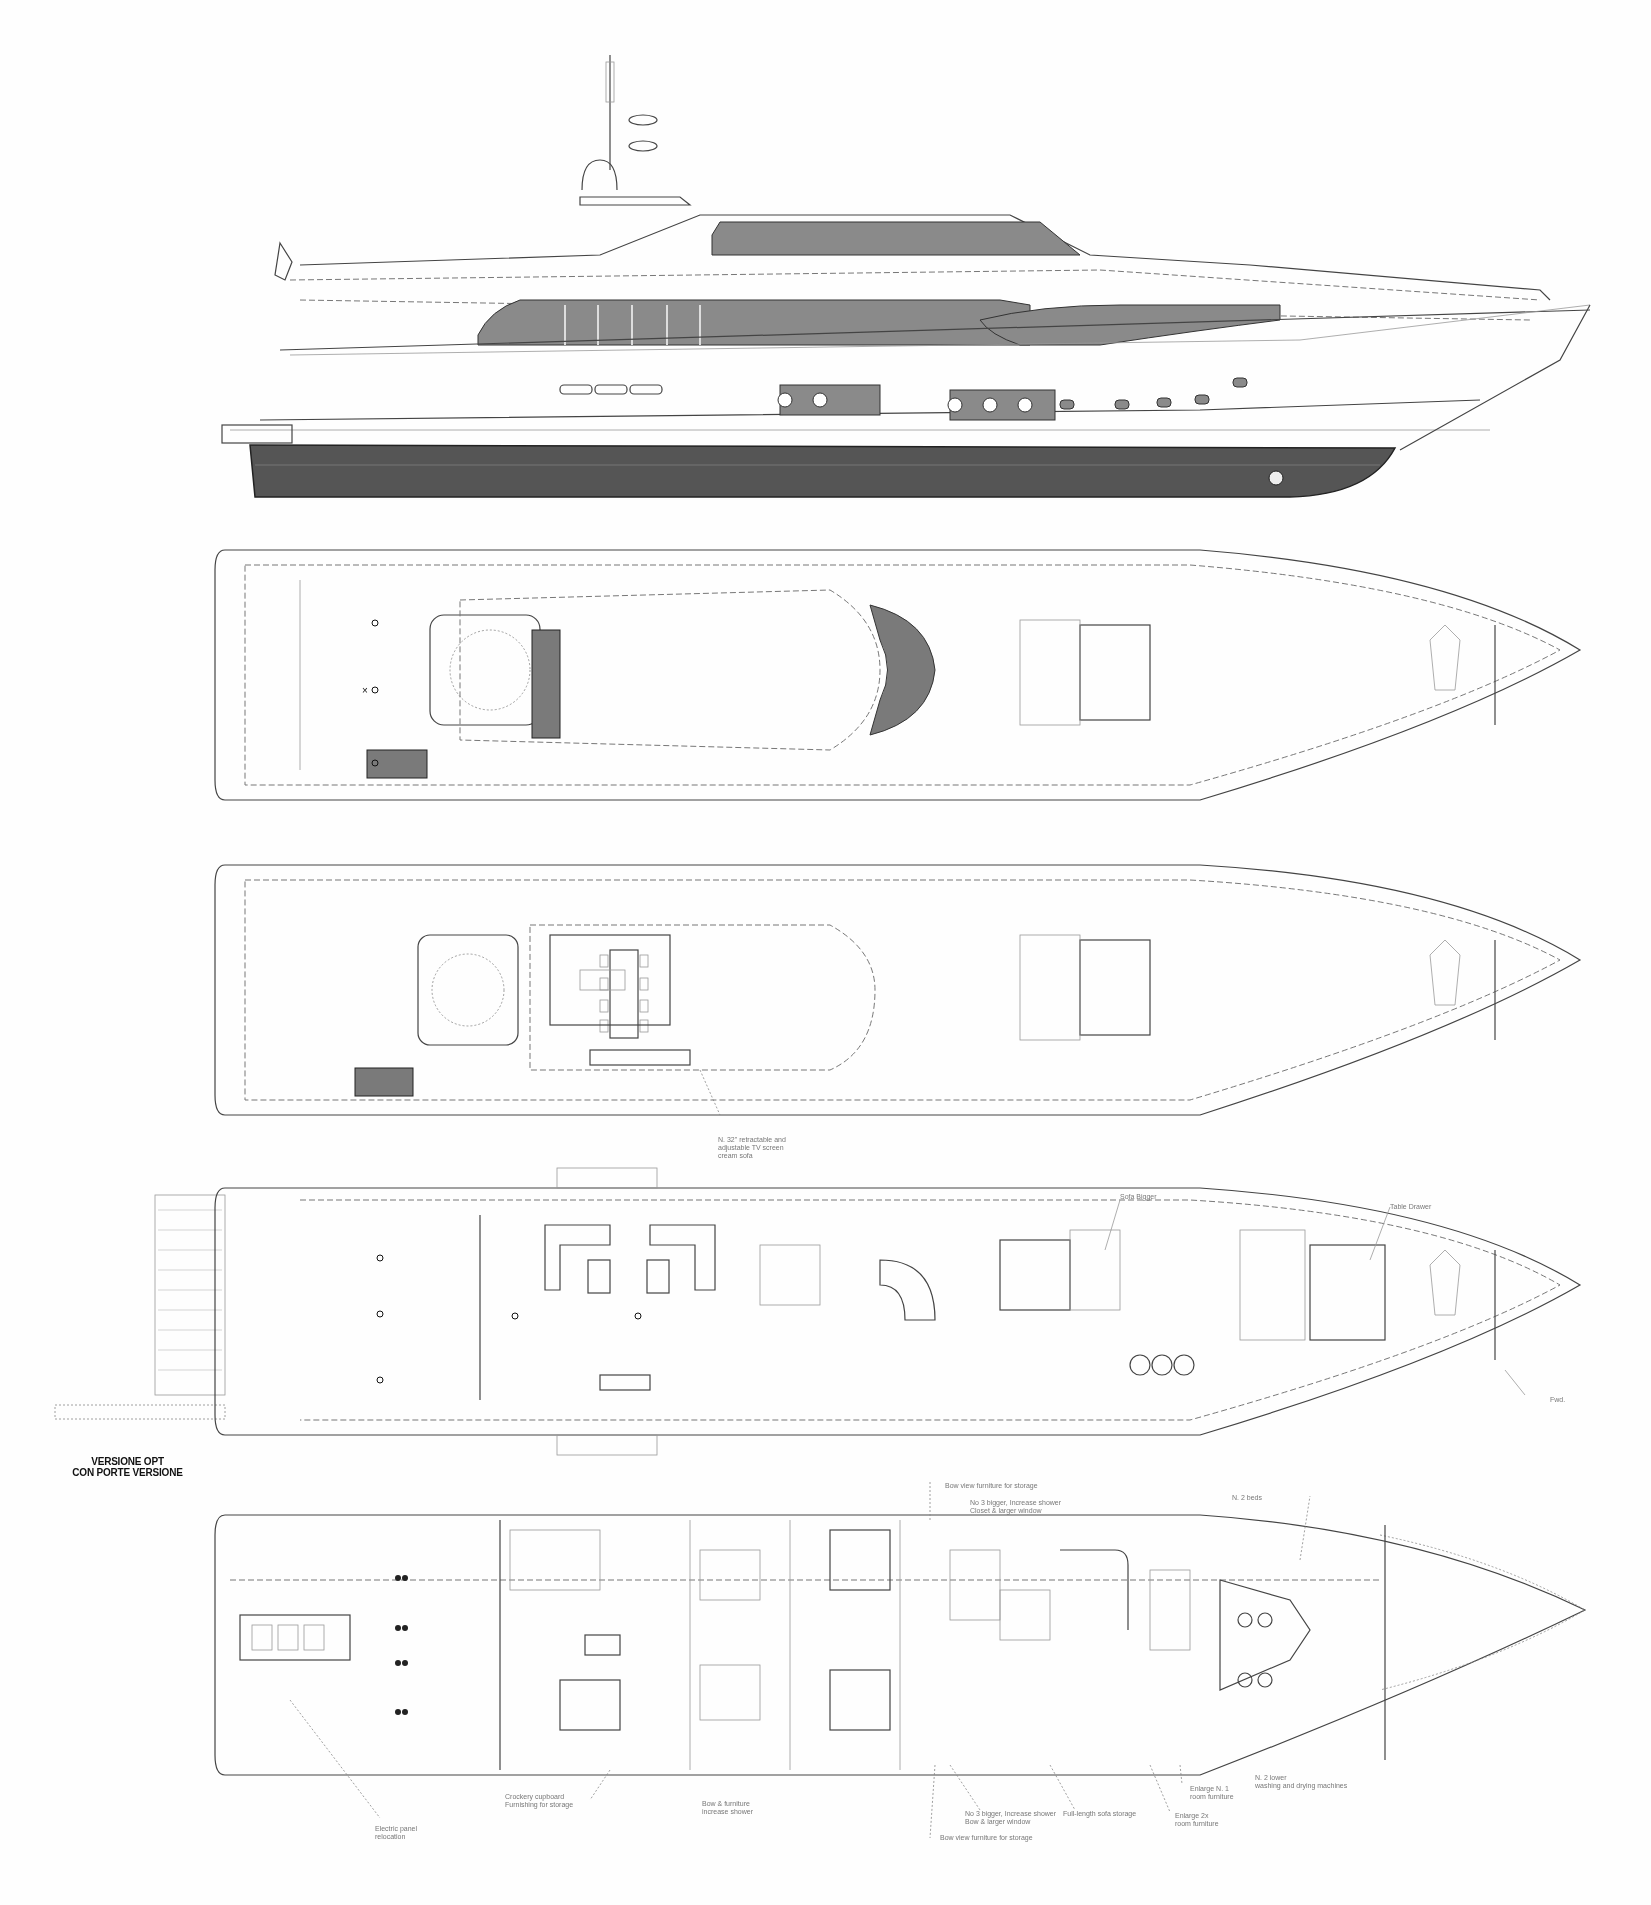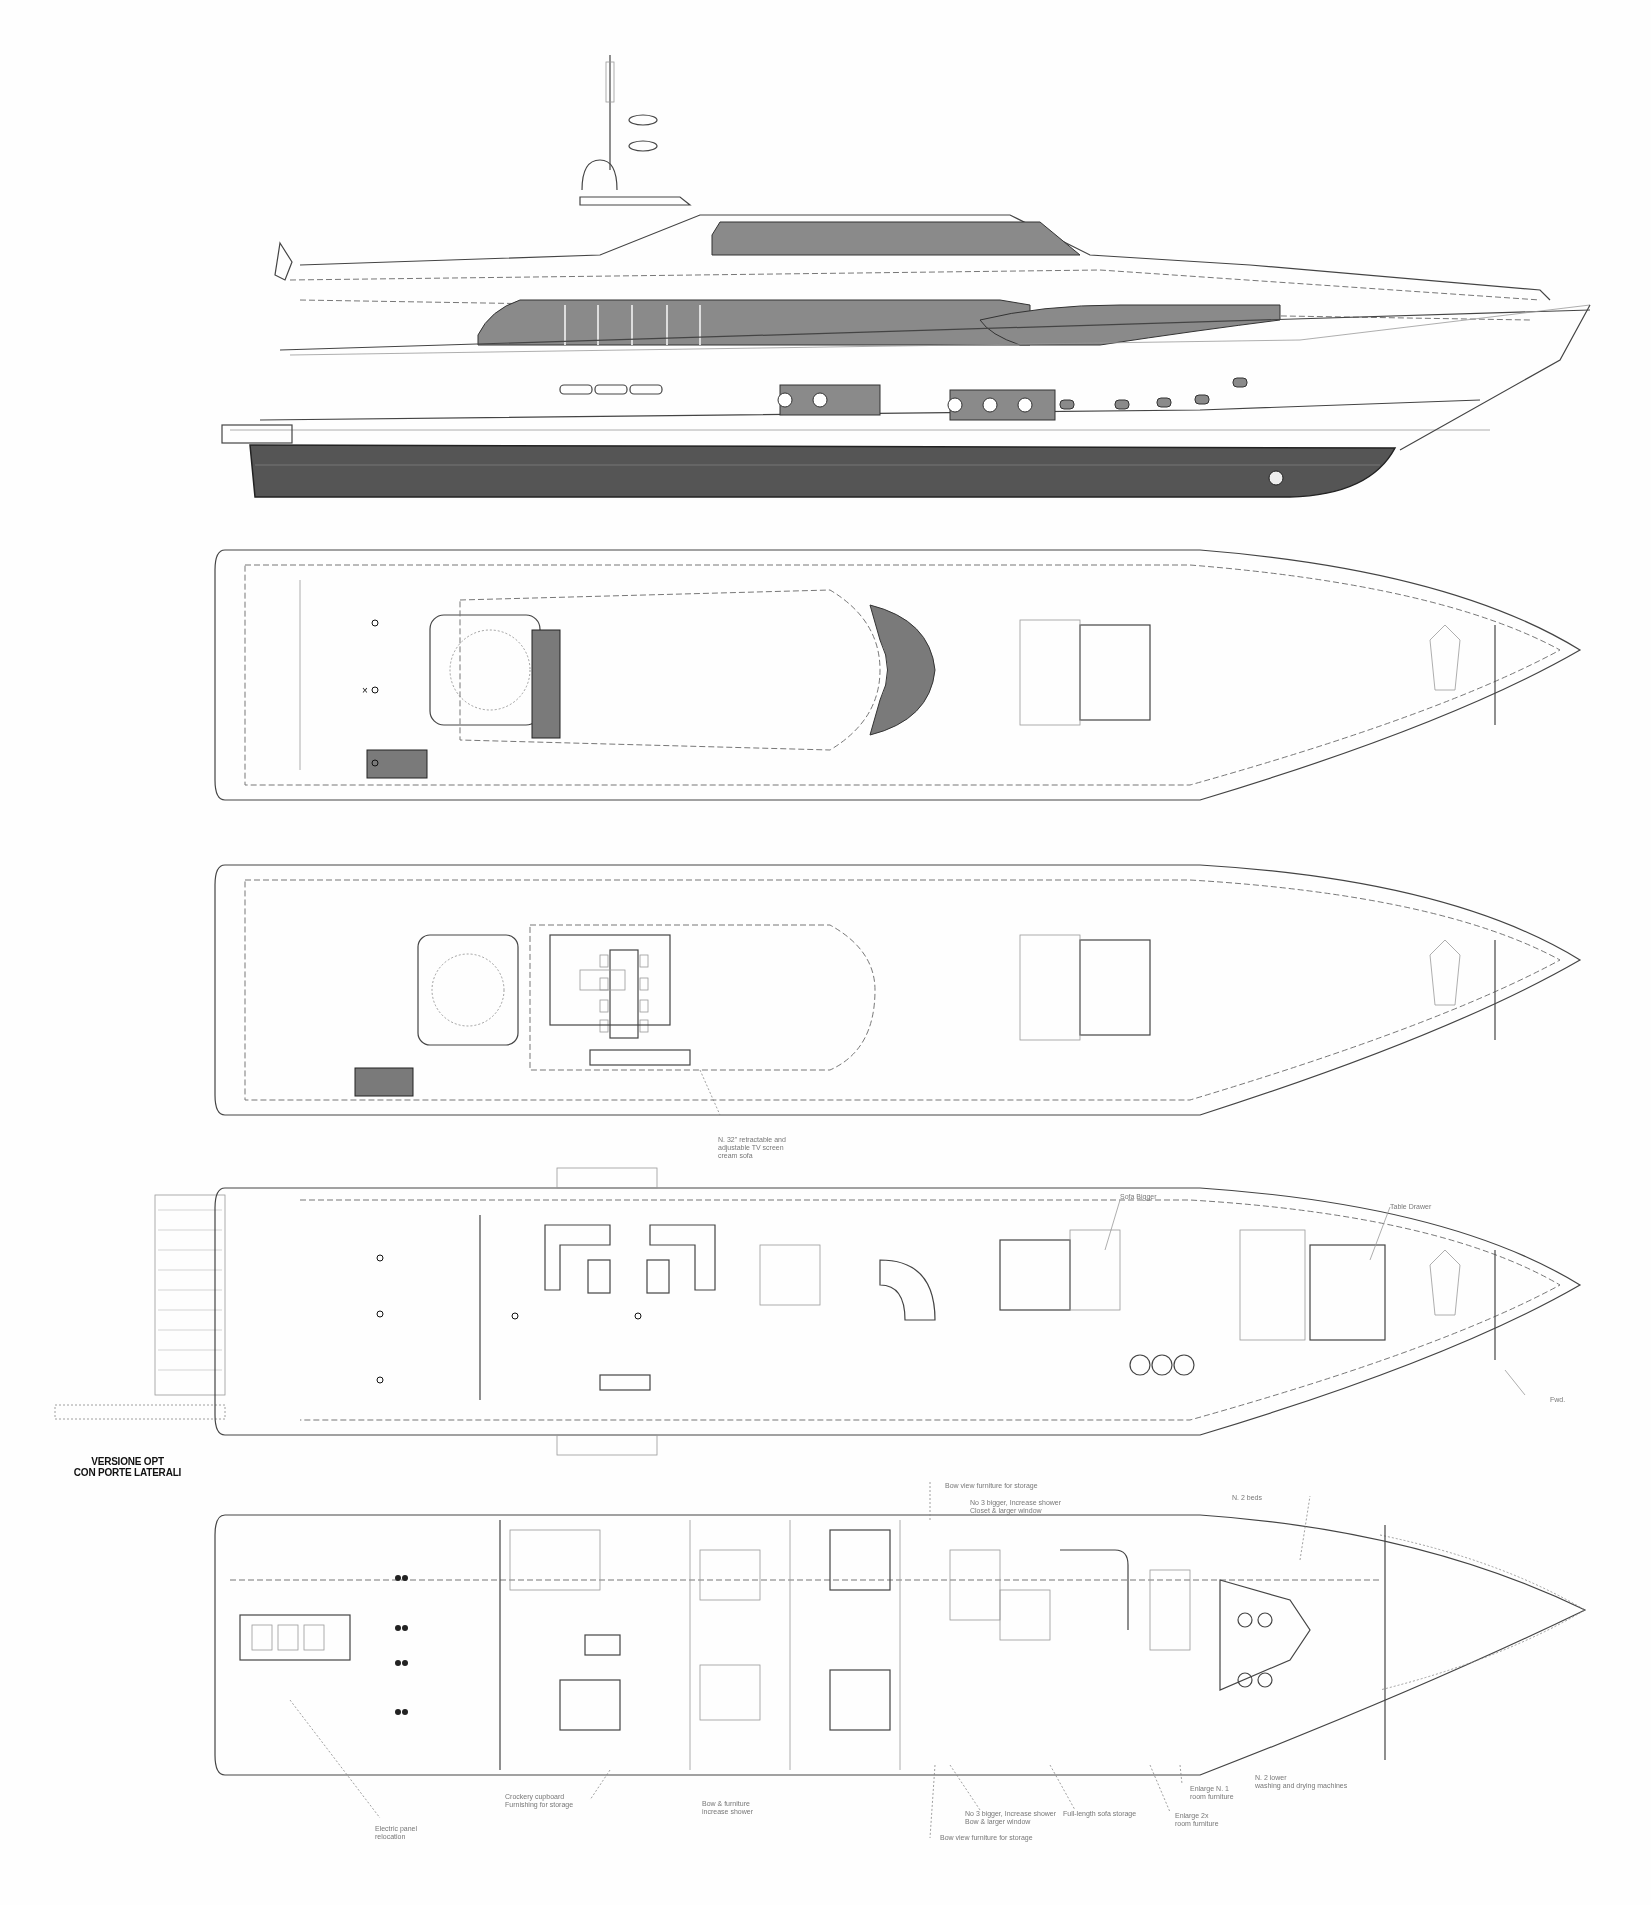--- a/index.html
+++ b/index.html
@@ -249,21 +249,21 @@
     <line x1="1050" y1="1765" x2="1075" y2="1810" class="dot"></line>
     <line x1="1150" y1="1765" x2="1170" y2="1812" class="dot"></line>
     <line x1="1180" y1="1765" x2="1182" y2="1784" class="dot"></line>
     <line x1="1300" y1="1560" x2="1310" y2="1496" class="dot"></line>
     <line x1="930" y1="1520" x2="930" y2="1480" class="dot"></line>
   </g>
 </svg>
 
 <div class="optlabel">
   <div>VERSIONE OPT</div>
-  <div>CON PORTE LATERALI</div>
+  <div>CON PORTE VERSIONE</div>
 </div>
 
 <div class="label" style="left:718px;top:1136px;">N. 32" retractable and
 adjustable TV screen
 cream sofa</div>
 <div class="label" style="left:1120px;top:1193px;">Sofa Bigger</div>
 <div class="label" style="left:1390px;top:1203px;">Table Drawer</div>
 <div class="label" style="left:1550px;top:1396px;">Fwd.</div>
 
 <div class="label" style="left:945px;top:1482px;">Bow view furniture for storage</div>

